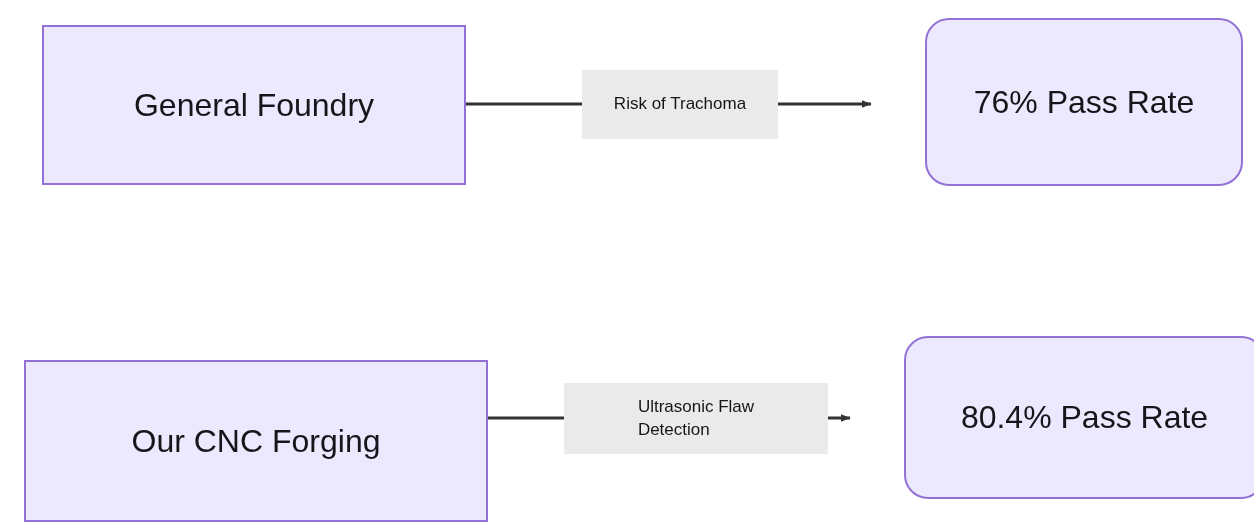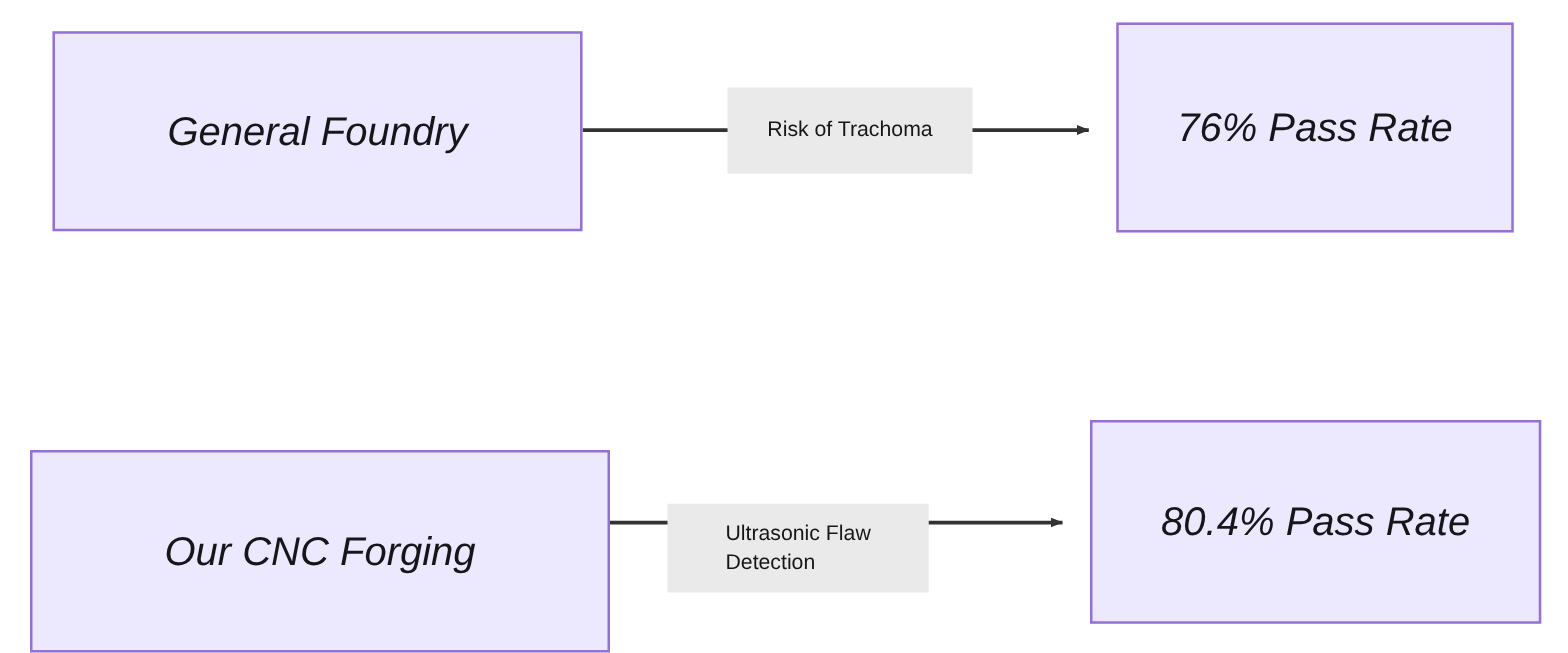--- a/index.html
+++ b/index.html
@@ -25,24 +25,24 @@
     box-sizing: border-box;
     background: #ece8fd;
     border: 2px solid #9471d4;
     display: flex;
     align-items: center;
     justify-content: center;
     color: #16161a;
     font-size: 32px;
     line-height: 1.2;
     white-space: nowrap;
-    font-style: italic;
   }
   .node.rounded {
-    border-radius: 0;
+    border-radius: 24px;
+    margin-left: 32px;
   }
   .edge-svg {
     position: absolute;
     left: 0;
     top: 0;
     width: 1254px;
     height: 522px;
     overflow: visible;
     pointer-events: none;
   }
@@ -66,21 +66,21 @@
     white-space: pre-line;
   }
 
   
   #node-general-foundry { left: 42px;  top: 25px;  width: 424px; height: 160px; }
   #edge-label-1         { left: 582px; top: 70px;  width: 196px; height: 69px; }
   #node-pass-rate-1     { left: 893px; top: 18px;  width: 318px; height: 168px; }
 
   
   #node-cnc-forging     { left: 24px;  top: 336px; width: 464px; height: 162px; margin-top: 24px; }
-  #edge-label-2         { left: 534px; top: 383px; width: 209px; height: 71px; margin-top: 20px; }
+  #edge-label-2         { left: 564px; top: 383px; width: 264px; height: 71px; }
   #node-pass-rate-2     { left: 872px; top: 336px; width: 361px; height: 163px; }
 </style>
 </head>
 <body>
 
 <div id="diagram">
 
   <svg class="edge-svg" viewBox="0 0 1254 522">
     <defs>
       <marker id="arrowhead" markerWidth="10" markerHeight="8" refX="9.5" refY="4" orient="auto" markerUnits="userSpaceOnUse">

